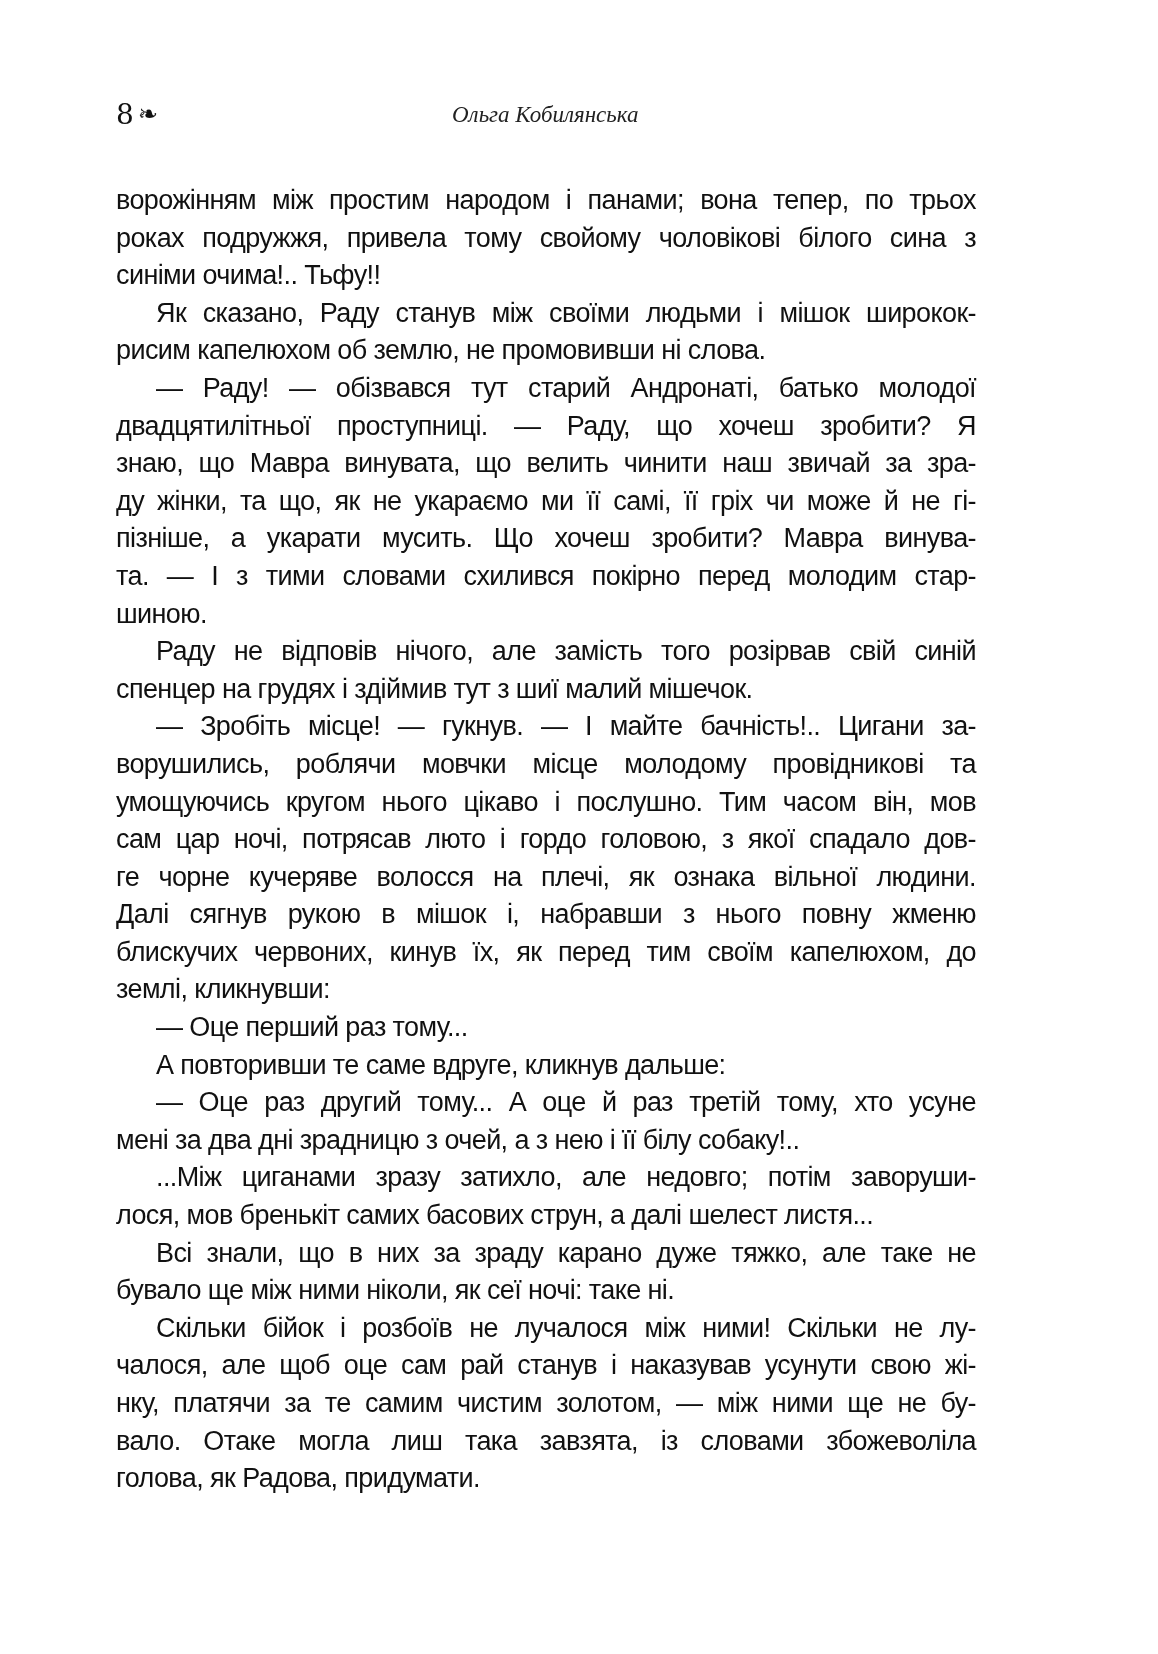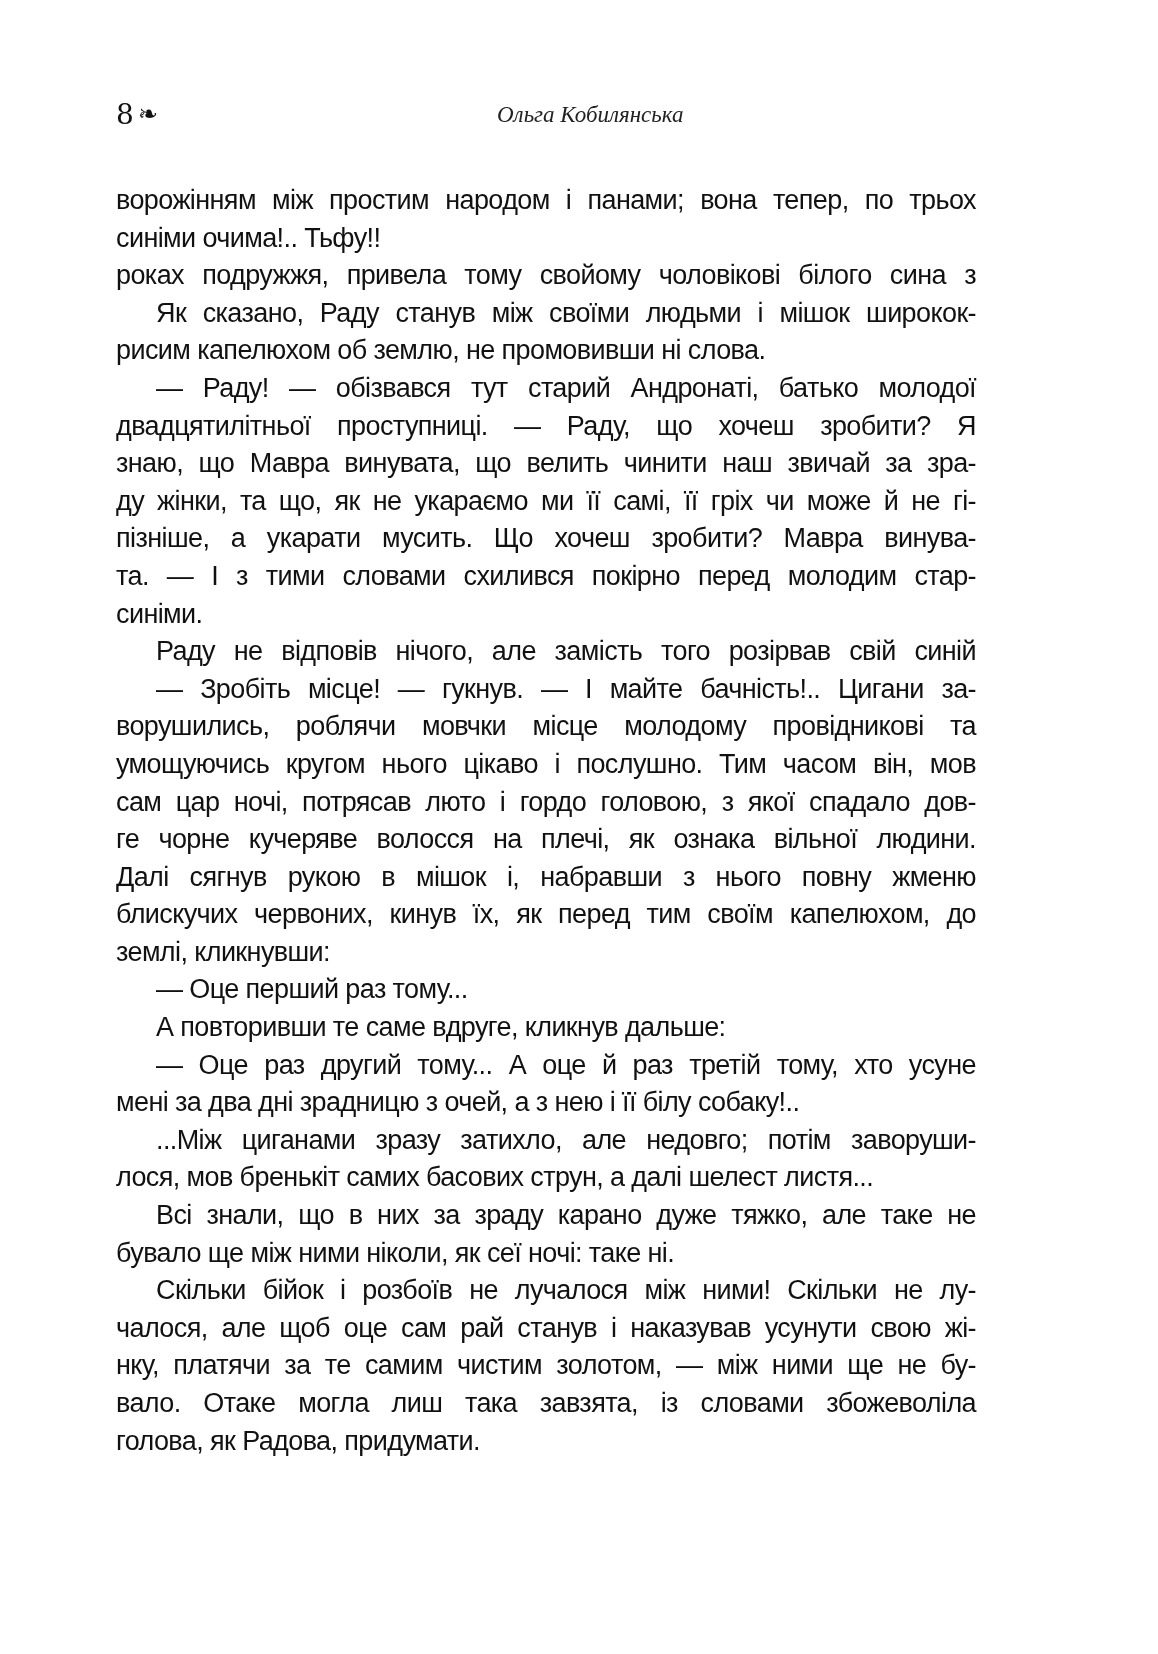--- a/index.html
+++ b/index.html
@@ -1,50 +1,51 @@
 <!DOCTYPE html>
 <html><head>
 <meta charset="utf-8">
 <style>
   html, body { margin: 0; padding: 0; background: #ffffff; }
   body { width: 1158px; height: 1654px; position: relative; overflow: hidden; }
   .page { position: absolute; left: 0; top: 0; width: 1158px; height: 1654px; background: #fff; }
   .header { position: absolute; top: 98px; left: 116px; width: 860px; height: 40px; }
   .page-num { position: absolute; left: 0; top: 0; font-family: "DejaVu Serif", serif; font-size: 28px; color: #111; }
   .ornament { position: absolute; left: 22px; top: 2px; font-family: "DejaVu Serif", serif; font-size: 24px; color: #111; }
-  .running-head { position: absolute; left: 336px; top: 4px; font-family: "Liberation Serif", serif; font-style: italic; font-size: 23px; color: #222; margin-left: 45px; }
+  .running-head { position: absolute; left: 336px; top: 4px; font-family: "Liberation Serif", serif; font-style: italic; font-size: 23px; color: #222; }
   .body-text { position: absolute; left: 116px; top: 182px; width: 860px; font-family: "Liberation Sans", sans-serif; font-stretch: condensed; color: #111; }
   .line { height: 37.6px; line-height: 37.6px; font-size: 27px; white-space: nowrap; letter-spacing: -0.6px; }
   .line.just { text-align: justify; text-align-last: justify; }
   .line.indent { padding-left: 40px; }
 </style>
 </head>
 <body>
 
 <div class="page">
   <div class="header">
     <span class="page-num">8</span>
     <span class="ornament">❧</span>
     <span class="running-head">Ольга Кобилянська</span>
   </div>
 
   <div class="body-text" id="body-text">
       <div class="line just">ворожінням між простим народом і панами; вона тепер, по трьох</div>
+      <div class="line just">роках подружжя, привела тому свойому чоловікові білого сина з</div>
       <div class="line">синіми очима!.. Тьфу!!</div>
-      <div class="line just">роках подружжя, привела тому свойому чоловікові білого сина з</div>
       <div class="line just indent">Як сказано, Раду станув між своїми людьми і мішок широкок-</div>
       <div class="line">рисим капелюхом об землю, не промовивши ні слова.</div>
       <div class="line just indent">— Раду! — обізвався тут старий Андронаті, батько молодої</div>
       <div class="line just">двадцятилітньої проступниці. — Раду, що хочеш зробити? Я</div>
       <div class="line just">знаю, що Мавра винувата, що велить чинити наш звичай за зра-</div>
       <div class="line just">ду жінки, та що, як не укараємо ми її самі, її гріх чи може й не гі-</div>
       <div class="line just">пізніше, а укарати мусить. Що хочеш зробити? Мавра винува-</div>
       <div class="line just">та. — І з тими словами схилився покірно перед молодим стар-</div>
-      <div class="line">синіми.</div>
+      <div class="line">шиною.</div>
       <div class="line just indent">Раду не відповів нічого, але замість того розірвав свій синій</div>
+      <div class="line">спенцер  на грудях і здіймив тут з шиї малий мішечок.</div>
       <div class="line just indent">— Зробіть місце! — гукнув. — І майте бачність!.. Цигани за-</div>
       <div class="line just">ворушились, роблячи мовчки місце молодому провідникові та</div>
       <div class="line just">умощуючись кругом нього цікаво і послушно. Тим часом він, мов</div>
       <div class="line just">сам цар ночі, потрясав люто і гордо головою, з якої спадало дов-</div>
       <div class="line just">ге чорне кучеряве волосся на плечі, як ознака вільної людини.</div>
       <div class="line just">Далі сягнув рукою в мішок і, набравши з нього повну жменю</div>
       <div class="line just">блискучих червоних, кинув їх, як перед тим своїм капелюхом, до</div>
       <div class="line">землі, кликнувши:</div>
       <div class="line indent">— Оце перший раз тому...</div>
       <div class="line indent">А повторивши те саме вдруге, кликнув дальше:</div>

